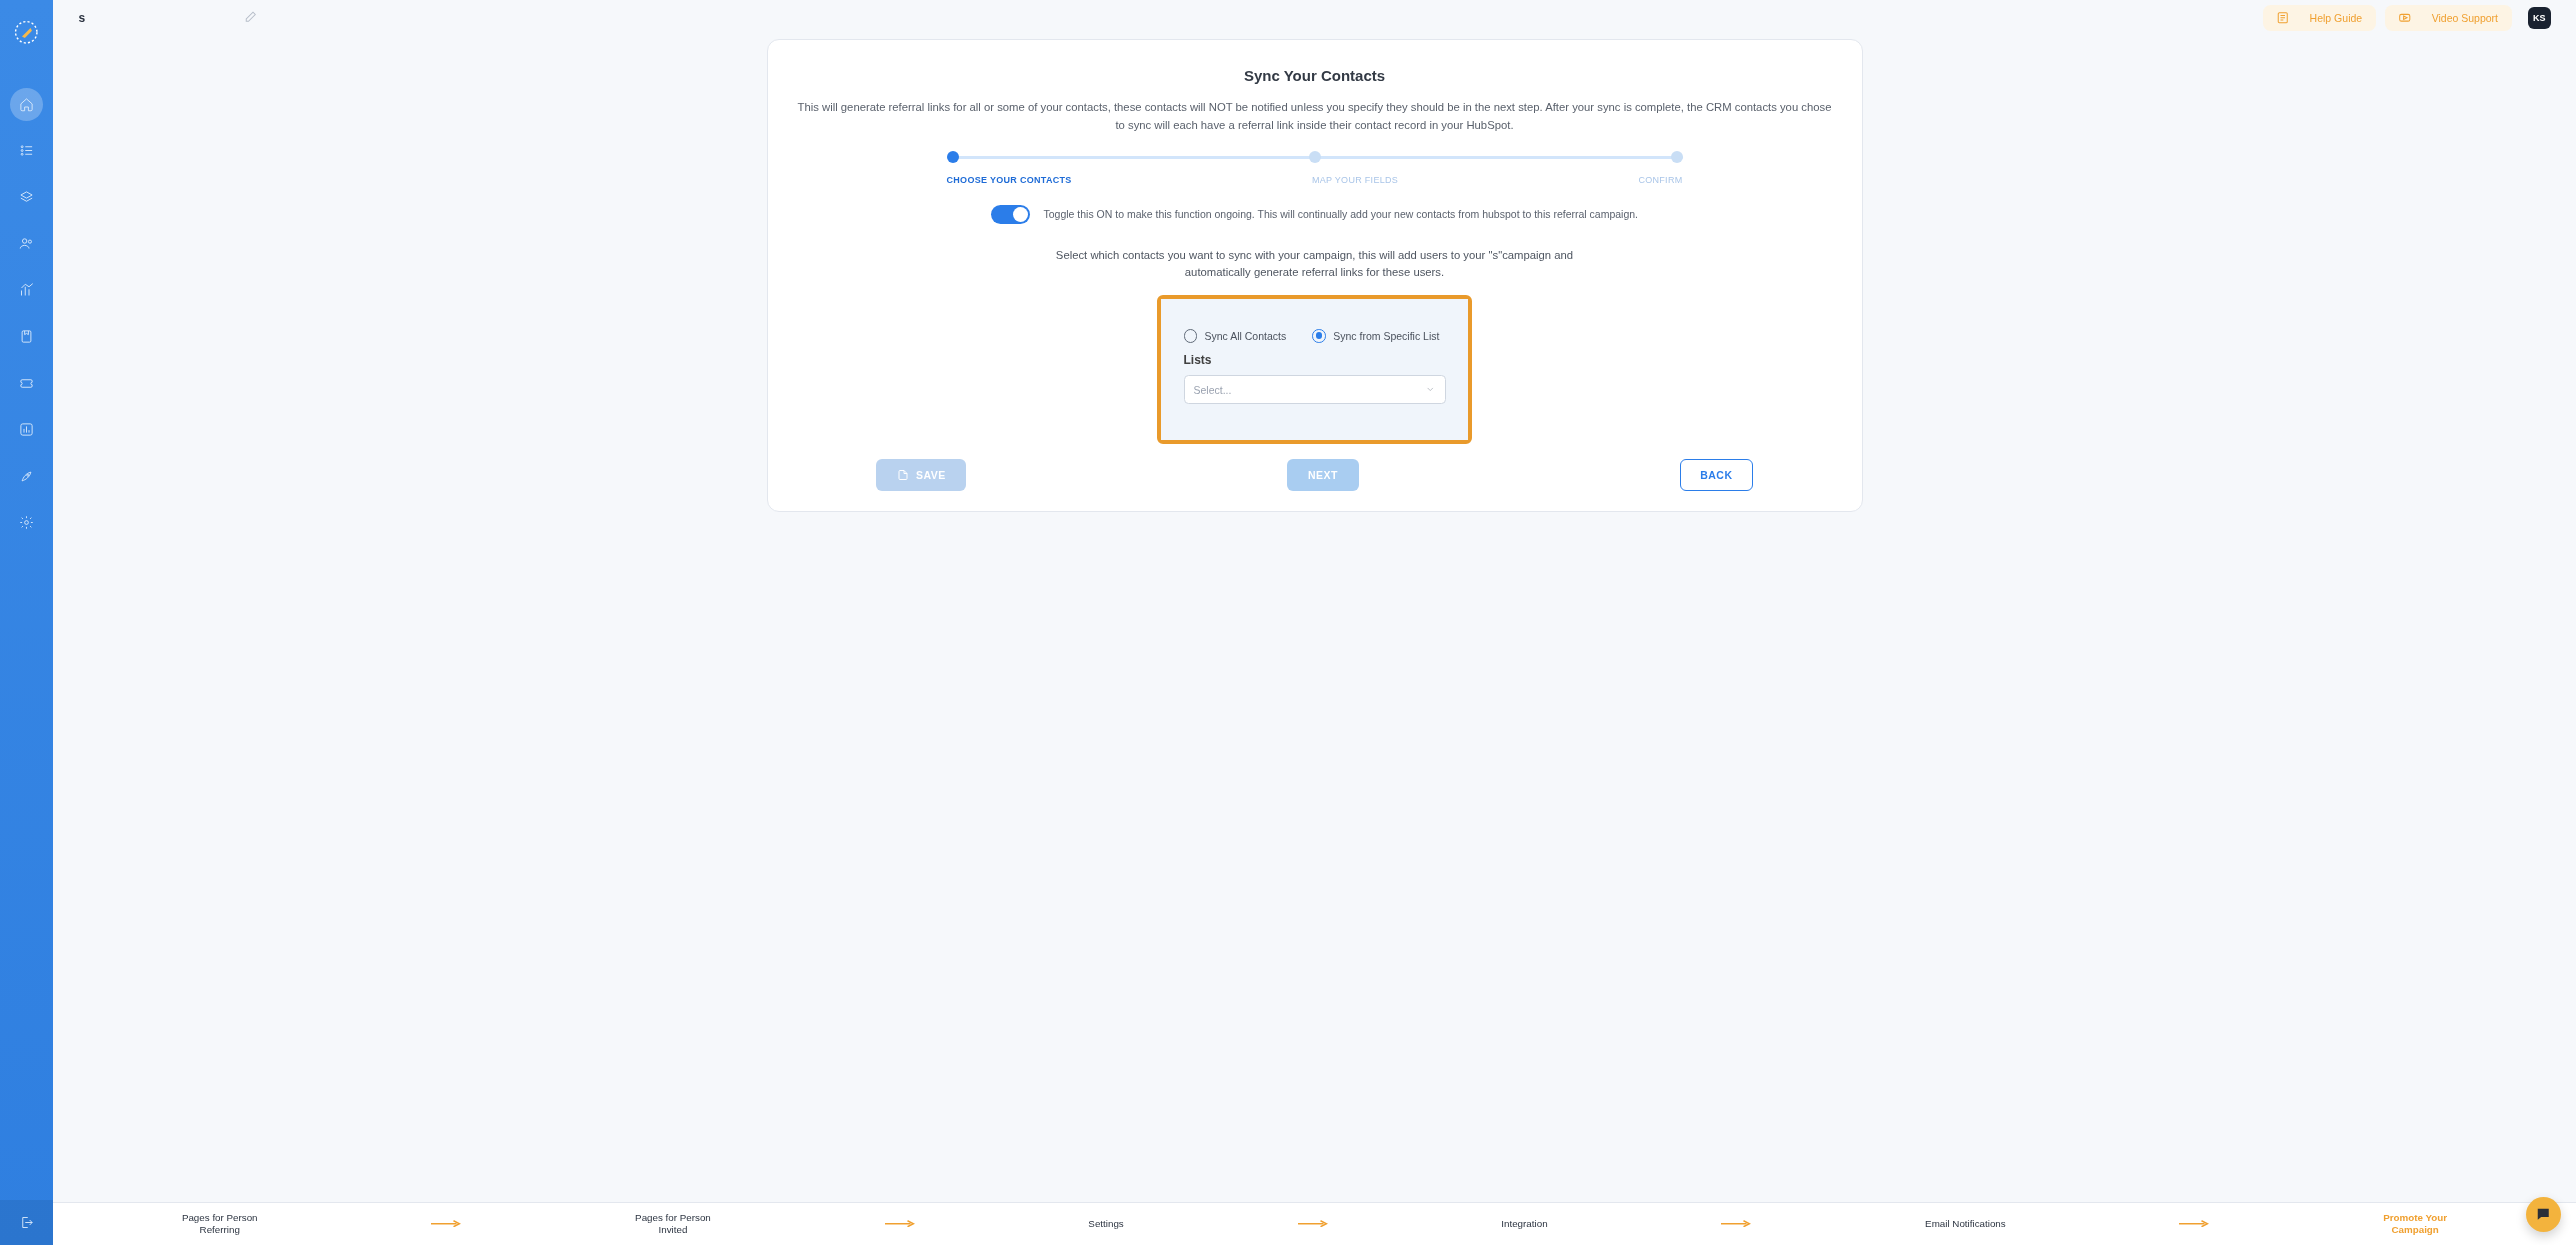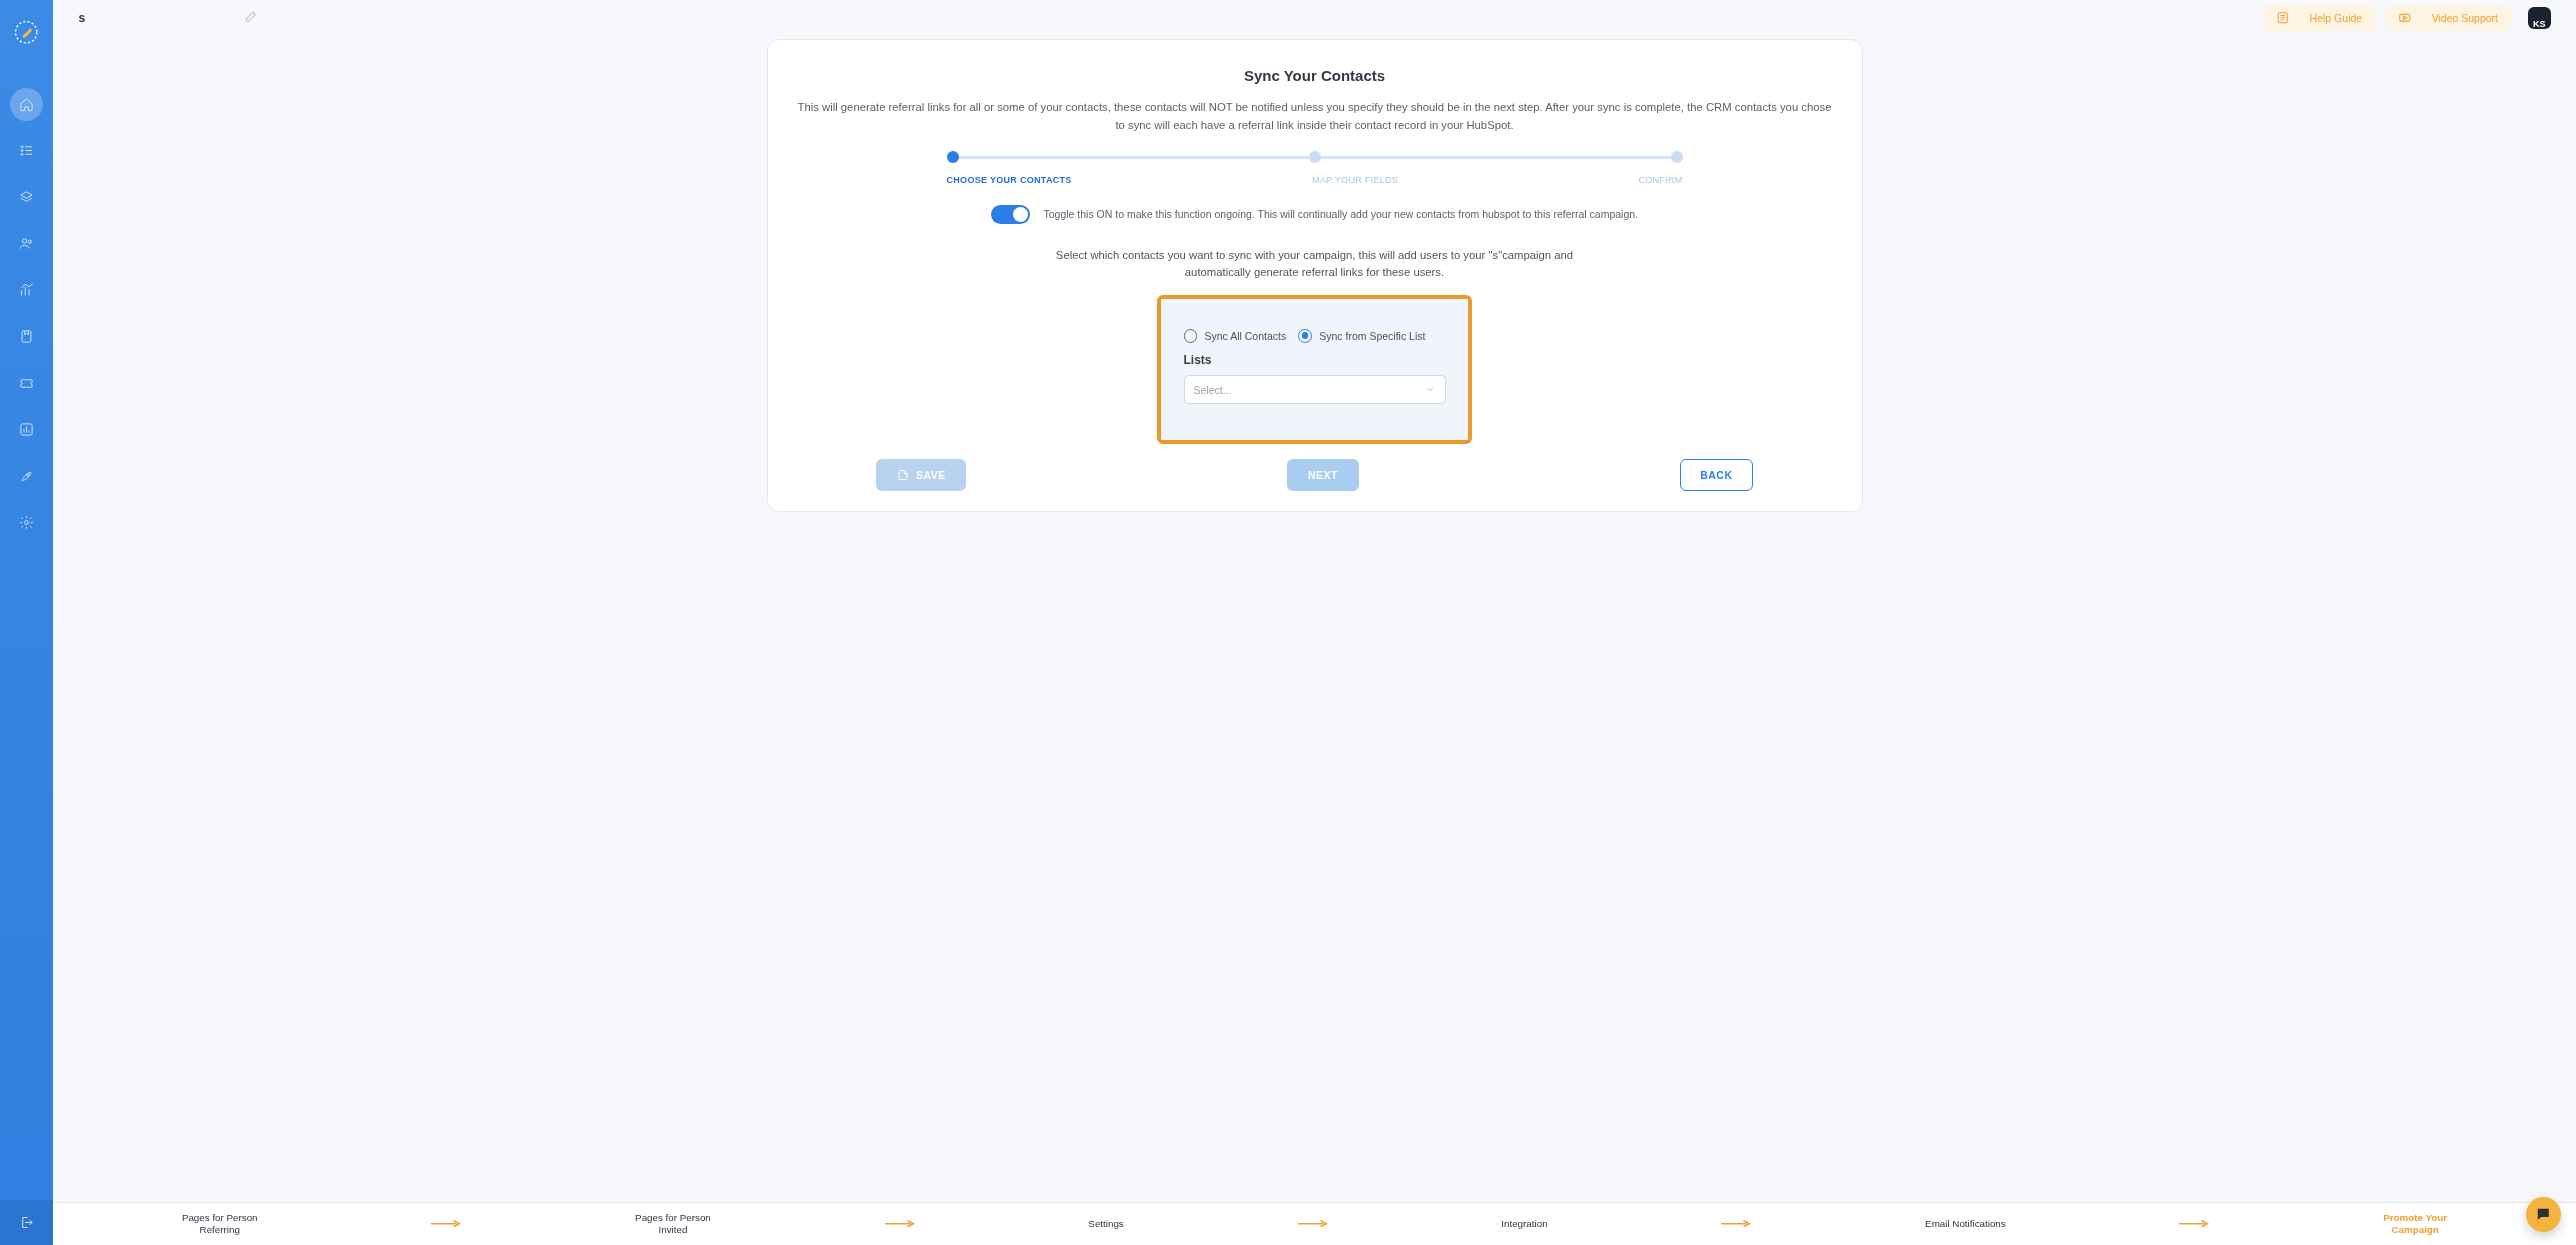--- a/index.html
+++ b/index.html
@@ -30,21 +30,21 @@
   .nav-bottom svg{stroke:#d9e9fb;fill:none;stroke-width:1.5}
 
   
   .main{display:flex;flex-direction:column;min-width:0}
   .topbar{height:36px;display:flex;align-items:center;padding:0 25.5px 0 25.5px;gap:9px}
   .topbar .title{font-weight:700;font-size:12px;color:#2b3340}
   .topbar .edit-ico{margin-left:150px;color:#b9c0cb;cursor:pointer}
   .topbar .spacer{flex:1}
   .chip{display:flex;align-items:center;gap:20px;background:var(--gold-soft);color:var(--gold);border-radius:7.5px;padding:6px 13.5px;font-size:10.5px;cursor:pointer}
   .chip svg{stroke:var(--gold)}
-  .avatar{width:22.5px;height:22.5px;border-radius:6px;background:#1a2230;color:#fff;display:flex;align-items:flex-end;justify-content:center;font-size:9px;font-weight:600;margin-left:7.5px;cursor:pointer}
+  .avatar{width:22.5px;height:22.5px;border-radius:6px;background:#1a2230;color:#fff;display:flex;align-items:center;justify-content:center;font-size:9px;font-weight:600;margin-left:7.5px;cursor:pointer}
 
   .content{flex:1;padding:3px 18px 18px;overflow:auto}
   .card{background:#fff;border-radius:12px;border:0.8px solid var(--border);padding:24px 21px 19.5px;max-width:1096px;margin:0 auto}
   .card h2{margin:3px 0 15px;text-align:center;font-size:15px}
   .card p.lead{margin:0 auto 14px;max-width:1036px;text-align:center;color:#5a616c;line-height:1.55;font-size:11.3px}
 
   
   .stepper{position:relative;max-width:736px;margin:4.5px auto 6px;height:21px}
   .stepper .bar{position:absolute;top:7.5px;left:0;right:0;height:3px;background:#d2e5fb;border-radius:1.5px}
   .dot{position:absolute;top:3px;width:12px;height:12px;border-radius:50%;background:#c9def5}
@@ -57,21 +57,21 @@
 
   
   .toggle-row{display:flex;align-items:center;justify-content:center;gap:13.5px;margin:18px 0 22.5px;color:#5b626e;font-size:10.5px}
   .switch{position:relative;width:39px;height:19.5px;background:var(--blue);border-radius:19.5px;cursor:pointer;flex:0 0 auto}
   .switch:after{content:"";position:absolute;right:2.3px;top:2.3px;width:15px;height:15px;border-radius:50%;background:#fff}
 
   .subhead{text-align:center;max-width:570px;margin:0 auto 13.5px;color:#4e5560;line-height:1.55;font-size:11.3px}
 
   .choice-wrap{border:4.5px solid var(--orange);border-radius:6px;max-width:315px;margin:9px auto 15px;padding:0}
   .choice-card{background:var(--card-bg);padding:30px 22.5px 36px}
-  .radios{display:flex;gap:12px;align-items:center;margin:0 0 10.5px;font-size:10.5px;color:#4b525d}
+  .radios{display:flex;gap:26px;align-items:center;margin:0 0 10.5px;font-size:10.5px;color:#4b525d}
   .radio{display:flex;align-items:center;gap:7.5px}
   .rdot{width:13.5px;height:13.5px;border-radius:50%;border:1.5px solid #606a78;display:inline-block;position:relative}
   .rdot.sel{border-color:var(--blue)}
   .rdot.sel:after{content:"";position:absolute;inset:2.3px;border-radius:50%;background:var(--blue)}
   .lists-lbl{font-size:12px;font-weight:700;color:#404040;margin-bottom:8px}
   .select{display:flex;align-items:center;justify-content:space-between;border:0.8px solid #cfd6e0;border-radius:4.5px;background:#fff;padding:7.5px 9px;color:#9aa2b0;font-size:10.5px;cursor:pointer}
   .select svg{stroke:#6a7380}
 
   
   .actions{display:flex;align-items:center;justify-content:space-between;max-width:886px;margin:7.5px auto 0;padding:0 4.5px}

